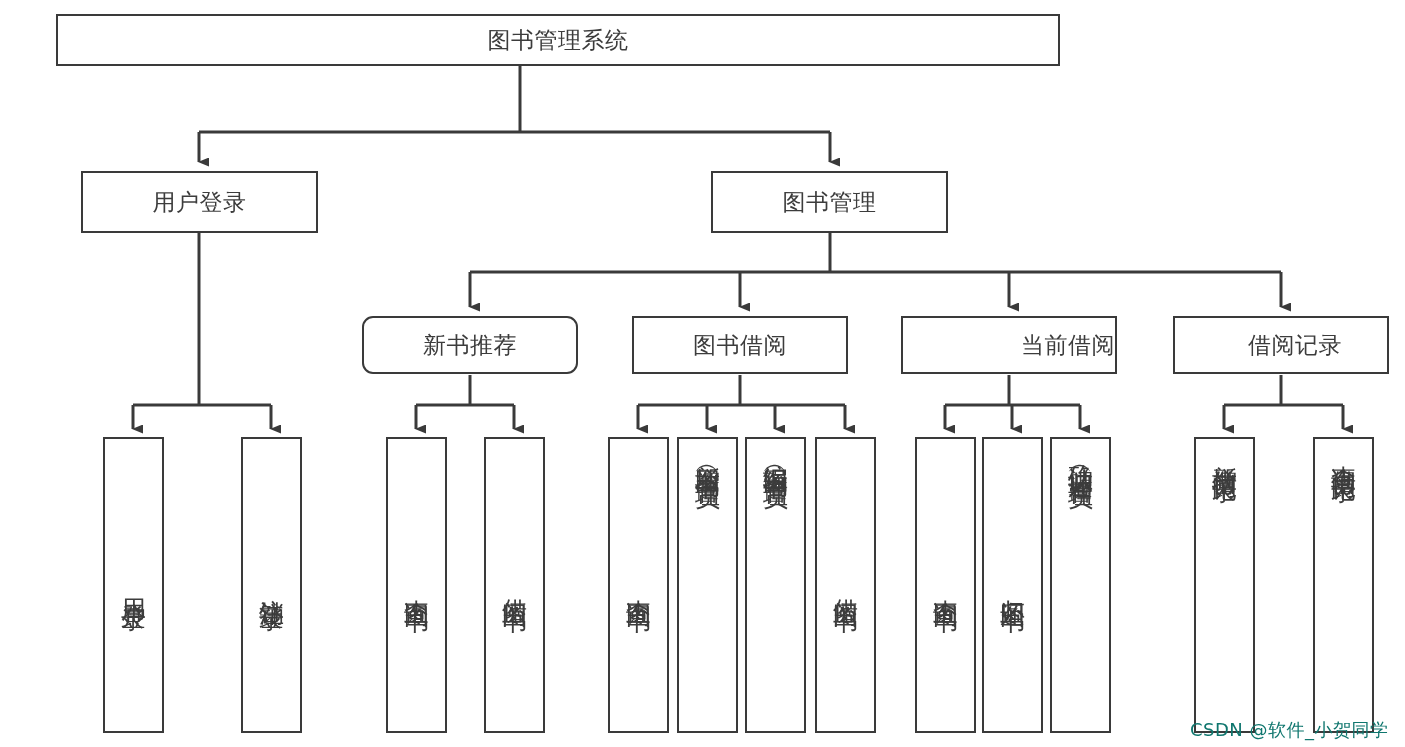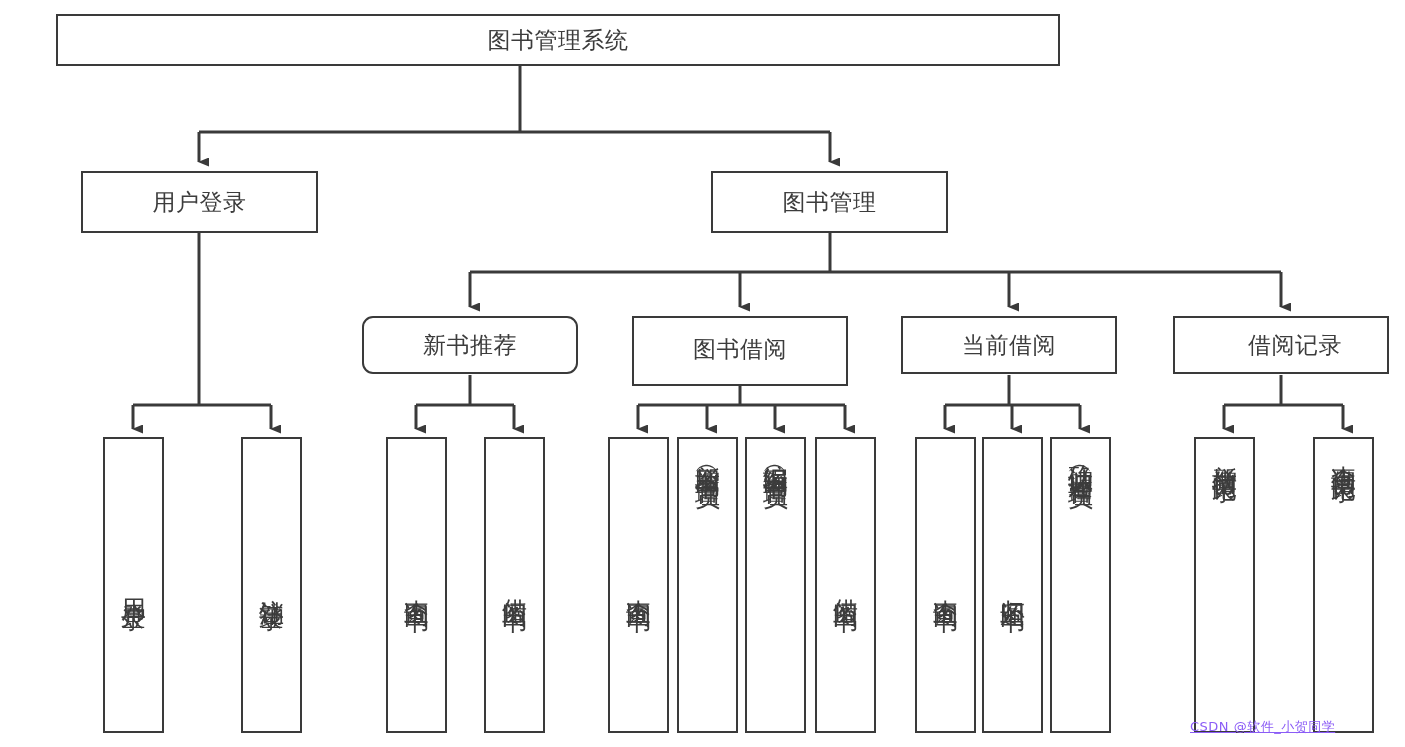--- a/index.html
+++ b/index.html
@@ -61,26 +61,25 @@
     letter-spacing: 3px;
     white-space: nowrap;
     text-align: left;
   }
   .node.vert.short {
     align-items: center;
     padding-top: 0;
   }
   .watermark {
     position: absolute;
-    font-size: 13px;
-    color: #8b5cf6;
+    font-size: 18px;
+    color: #0f766e;
     white-space: nowrap;
     letter-spacing: 0.5px;
     user-select: none;
-    text-decoration: underline;
   }
 </style>
 </head>
 <body>
 
 <div id="canvas">
 
   <svg class="connectors" viewBox="0 0 1405 747" xmlns="http://www.w3.org/2000/svg">
     <defs>
       <marker id="arrowhead" markerWidth="9" markerHeight="11" refX="4.5" refY="10" orient="auto" markerUnits="userSpaceOnUse">
@@ -140,24 +139,24 @@
   <div class="node horiz" style="left:81px; top:171px; width:237px; height:62px;">
     <span class="node-label">用户登录</span>
   </div>
   <div class="node horiz" style="left:711px; top:171px; width:237px; height:62px;">
     <span class="node-label">图书管理</span>
   </div>
 
   <div class="node horiz" style="left:362px; top:316px; width:216px; height:58px;border-radius:11px;">
     <span class="node-label">新书推荐</span>
   </div>
-  <div class="node horiz" style="left:632px; top:316px; width:216px; height:70px;font-family:Liberation Mono, monospace;">
+  <div class="node horiz" style="left:632px; top:316px; width:216px; height:58px;">
     <span class="node-label">图书借阅</span>
   </div>
-  <div class="node horiz" style="left:901px; top:316px; width:216px; height:58px;">
+  <div class="node horiz" style="left:901px; top:316px; width:216px; height:58px;justify-content:flex-end;">
     <span class="node-label">当前借阅</span>
   </div>
   <div class="node horiz" style="left:1173px; top:316px; width:216px; height:58px;padding-left:28px;">
     <span class="node-label">借阅记录</span>
   </div>
 
   <div class="node vert short" style="left:103px; top:437px; width:61px; height:296px;">
     <span class="node-label">用户登录</span>
   </div>
   <div class="node vert short" style="left:241px; top:437px; width:61px; height:296px;">

